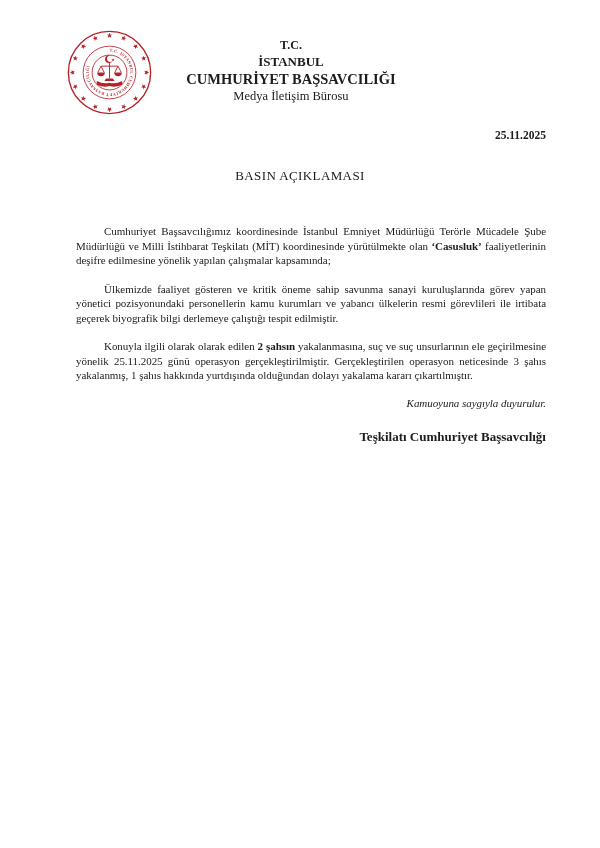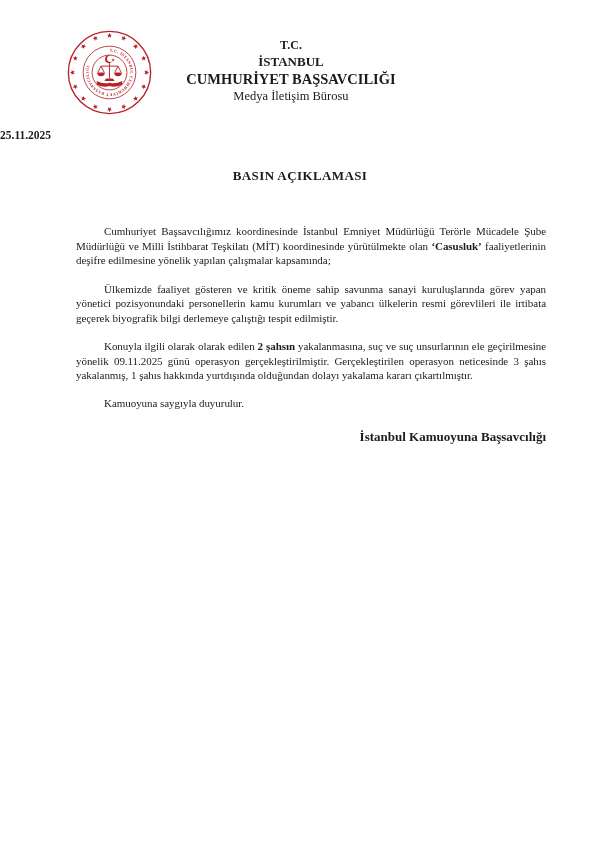--- a/index.html
+++ b/index.html
@@ -26,46 +26,47 @@
     text-align: center;
     transform: translateX(-9px);
   }
   .ht1 { font-size: 12px;   font-weight: bold; line-height: 16px; }
   .ht2 { font-size: 13px;   font-weight: bold; line-height: 17px; }
   .ht3 { font-size: 14.5px; font-weight: bold; line-height: 18px; }
   .ht4 { font-size: 12.5px; line-height: 17px; }
   
   .date-row {
     margin-top: 23px;
-    padding-right: 78px;
+    padding-right: 54px;
+    text-align: right;
     font-weight: bold;
     font-size: 11.5px;
     line-height: 14px;
   }
   .title {
     margin-top: 26px;
     text-align: center;
-    font-weight: bold;
+    font-weight: normal;
     font-size: 13px;
     letter-spacing: 0.4px;
     line-height: 15px;
   }
   
   .body-text {
     margin: 41px 54px 0 76px;
     font-size: 11px;
     line-height: 14.5px;
     letter-spacing: -0.05px;
   }
   .body-text p {
     margin: 0 0 14px 0;
     text-indent: 28px;
     text-align: justify;
   }
-  .body-text p.closing { text-align: left; margin-top: -1px; }
+  .body-text p.closing { text-align: right; margin-top: -1px; font-style: italic; }
   .signature {
     margin: 19px 54px 0 0;
     text-align: right;
     font-weight: bold;
     font-size: 13px;
     line-height: 15px;
   }
   .emblem-band-text { font-weight: bold; }
 </style>
 </head>
@@ -129,19 +130,19 @@
     <div class="ht4">Medya İletişim Bürosu</div>
   </div>
 
   <div class="date-row">25.11.2025</div>
 
   <div class="title">BASIN AÇIKLAMASI</div>
 
   <div class="body-text">
     <p><span>Cumhuriyet Başsavcılığımız koordinesinde İstanbul Emniyet Müdürlüğü Terörle Mücadele Şube Müdürlüğü ve Milli İstihbarat Teşkilatı (MİT) koordinesinde yürütülmekte olan </span><b>‘Casusluk’</b><span> faaliyetlerinin deşifre edilmesine yönelik yapılan çalışmalar kapsamında;</span></p>
     <p>Ülkemizde faaliyet gösteren ve kritik öneme sahip savunma sanayi kuruluşlarında görev yapan yönetici pozisyonundaki personellerin kamu kurumları ve yabancı ülkelerin resmi görevlileri ile irtibata geçerek biyografik bilgi derlemeye çalıştığı tespit edilmiştir.</p>
-    <p><span>Konuyla ilgili olarak olarak edilen </span><b>2 şahsın</b><span> yakalanmasına, suç ve suç unsurlarının ele geçirilmesine yönelik 09.11.2025 günü operasyon gerçekleştirilmiştir. Gerçekleştirilen operasyon neticesinde 3 şahıs yakalanmış, 1 şahıs hakkında yurtdışında olduğundan dolayı yakalama kararı çıkartılmıştır.</span></p>
+    <p><span>Konuyla ilgili olarak olarak edilen </span><b>2 şahsın</b><span> yakalanmasına, suç ve suç unsurlarının ele geçirilmesine yönelik 25.11.2025 günü operasyon gerçekleştirilmiştir. Gerçekleştirilen operasyon neticesinde 3 şahıs yakalanmış, 1 şahıs hakkında yurtdışında olduğundan dolayı yakalama kararı çıkartılmıştır.</span></p>
     <p class="closing">Kamuoyuna saygıyla duyurulur.</p>
   </div>
 
-  <div class="signature">İstanbul Kamuoyuna Başsavcılığı</div>
+  <div class="signature">Teşkilatı Cumhuriyet Başsavcılığı</div>
 
 </div>
 
 </body></html>

